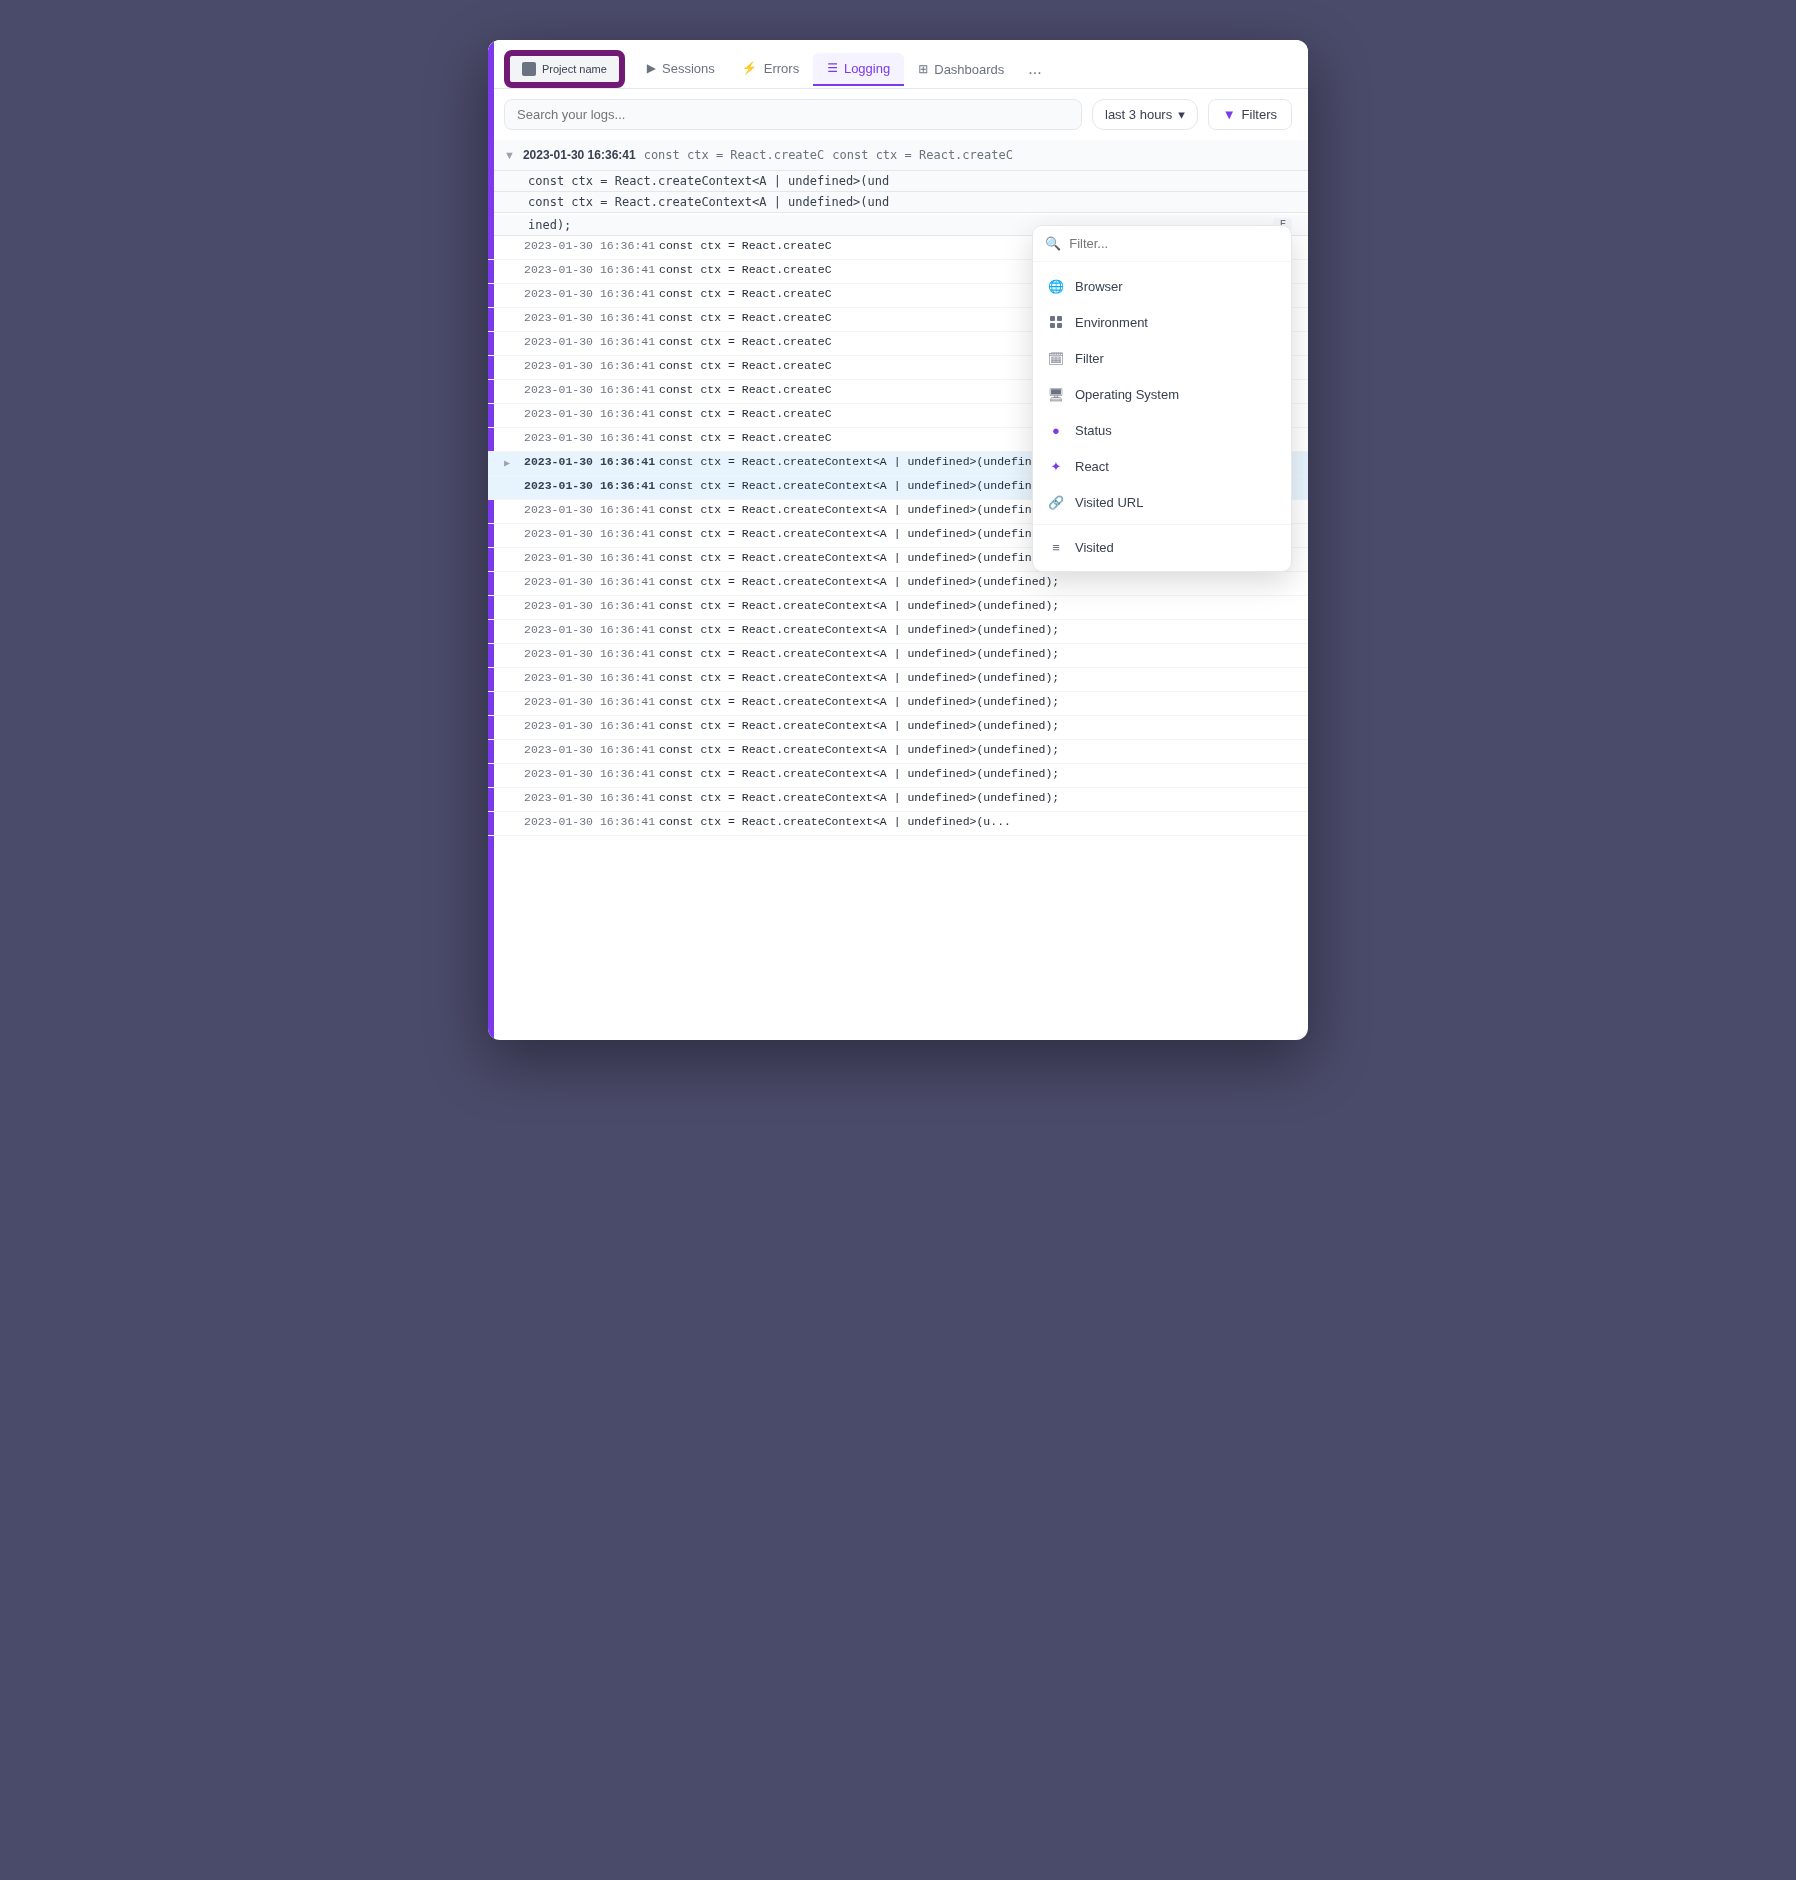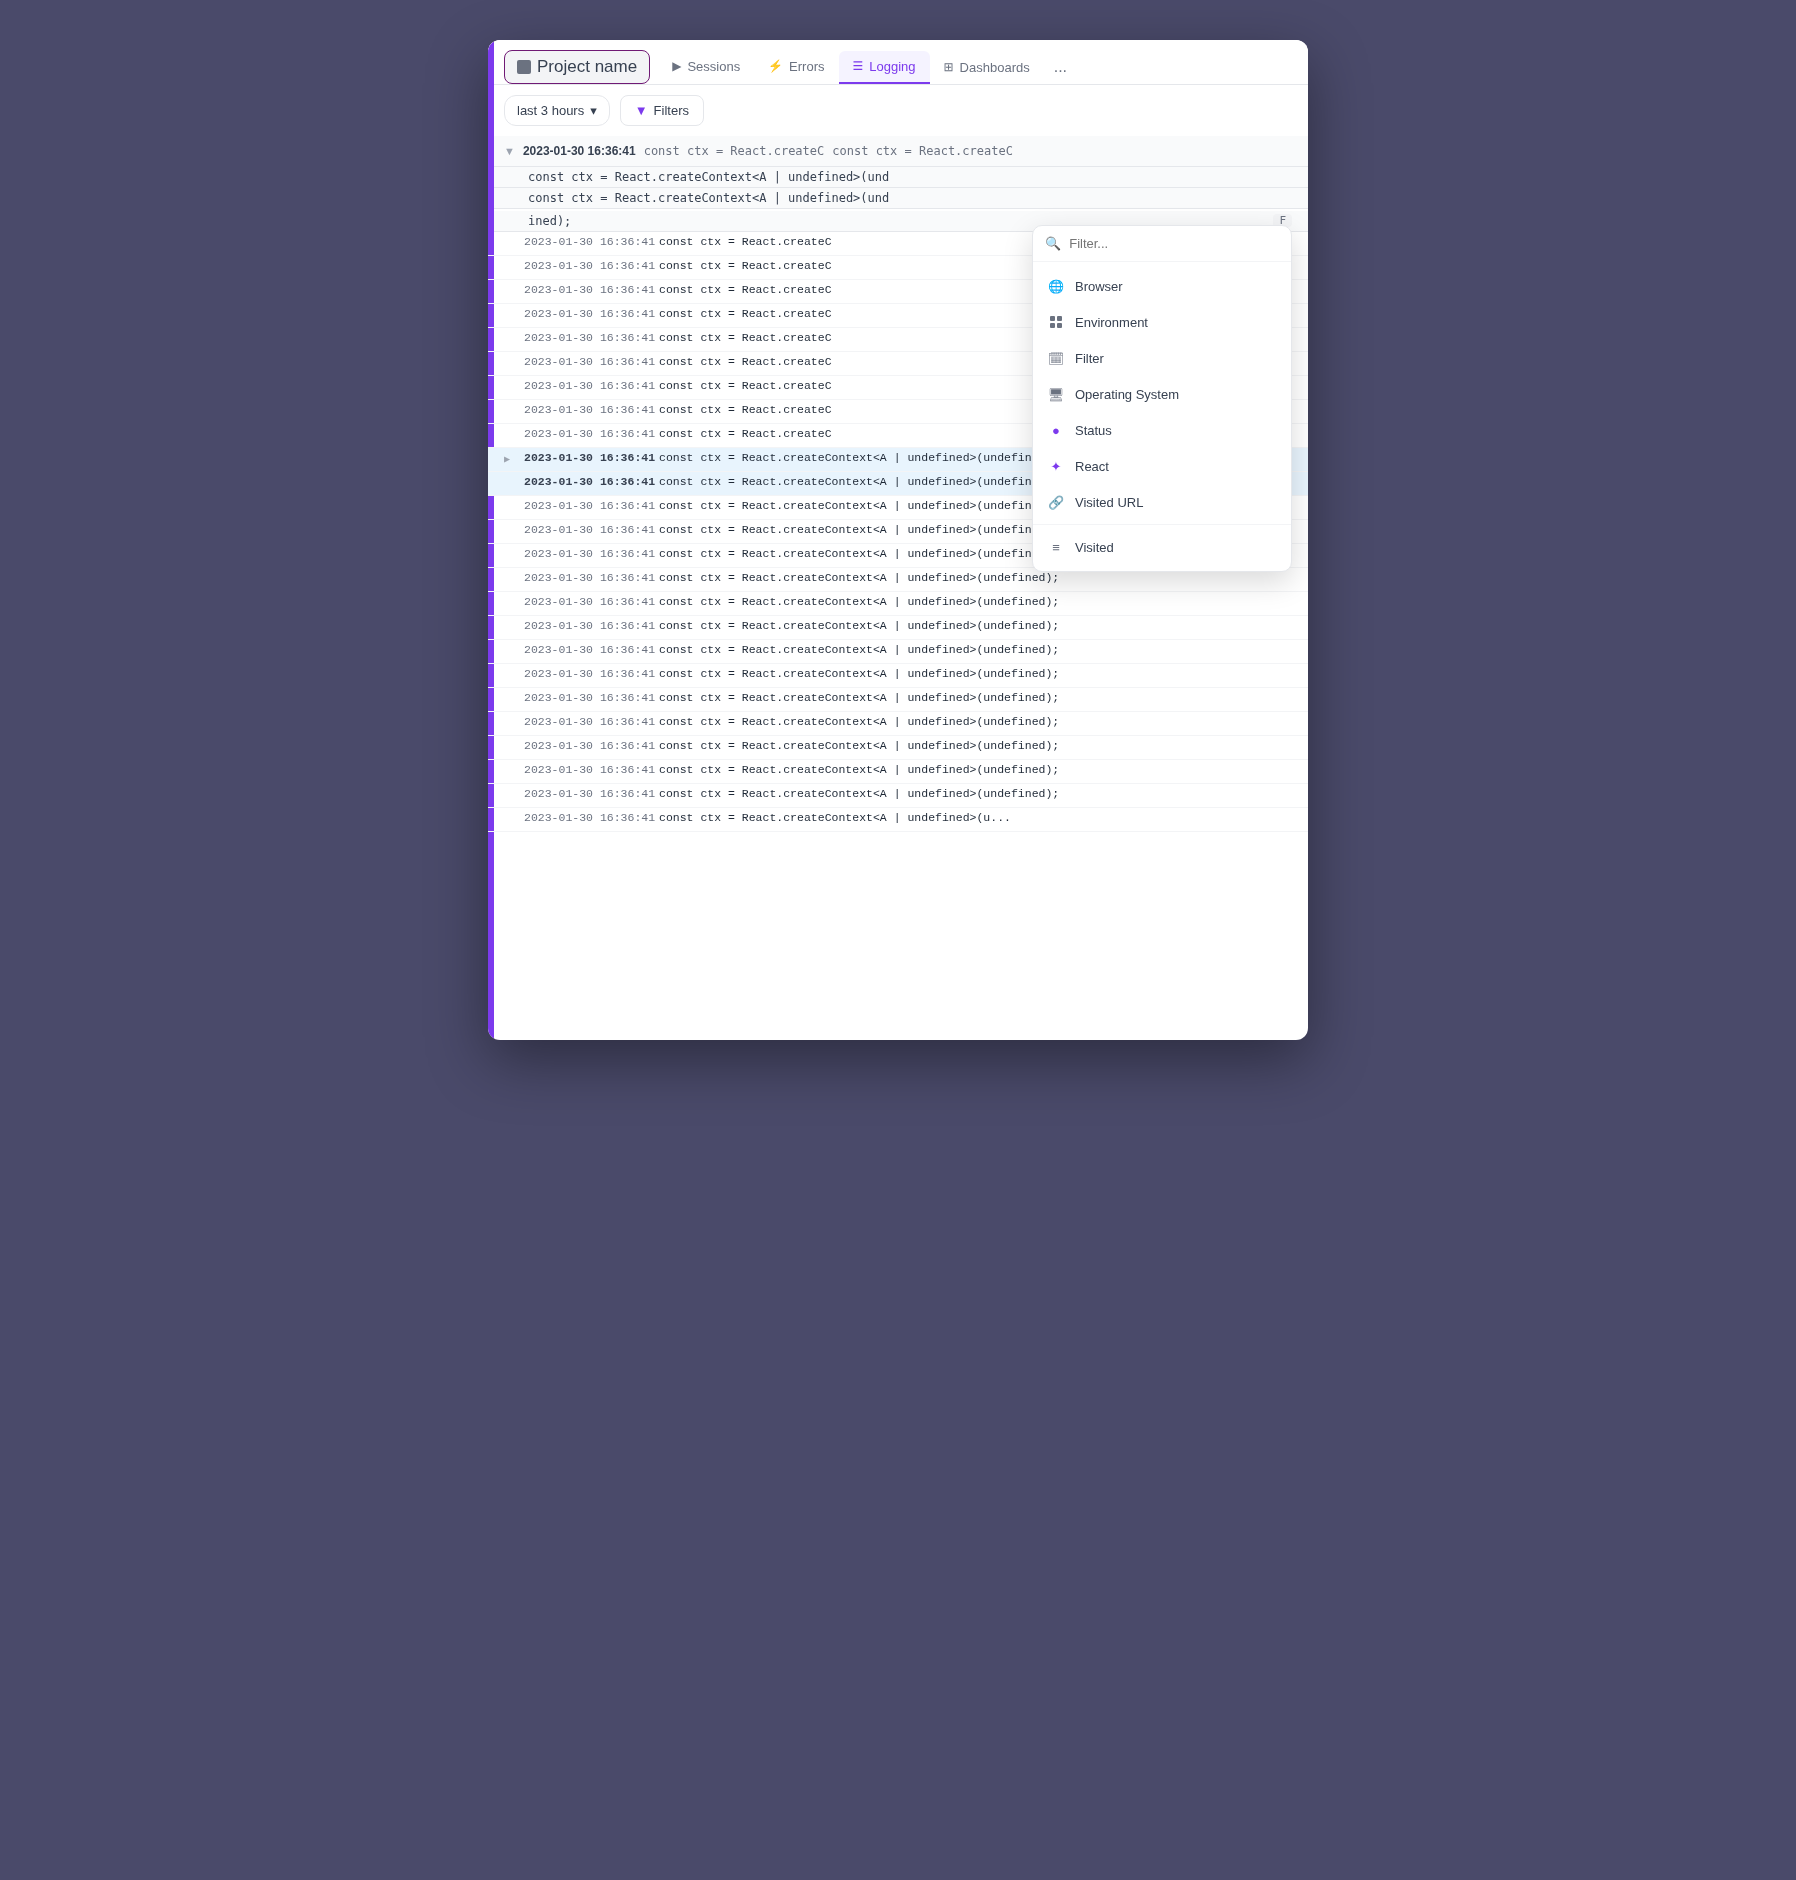--- a/index.html
+++ b/index.html
@@ -43,24 +43,24 @@
       gap: 8px;
       border-bottom: 1px solid #e5e7eb;
       background: #fff;
     }
 
     .project-btn {
       display: flex;
       align-items: center;
       gap: 6px;
       background: #f3f4f6;
-      border: 1px solid #701a75;
+      border: 6px solid #701a75;
       border-radius: 8px;
       padding: 6px 12px;
-      font-size: 17px;
+      font-size: 11px;
       font-weight: 500;
       color: #374151;
       cursor: pointer;
     }
 
     .project-icon {
       width: 14px;
       height: 14px;
       background: #6b7280;
       border-radius: 2px;
@@ -324,20 +324,23 @@
       </div>
       <div class="dashboards-tab">
         <span class="nav-tab-icon">⊞</span>
         <span>Dashboards</span>
       </div>
       <div class="nav-more">...</div>
     </div>
   </div>
 
   <div class="toolbar">
+    <div class="search-input-wrap">
+      <input class="search-input" type="text" placeholder="Search your logs..." style="">
+    </div>
     <div class="time-select">
       <span>last 3 hours</span>
       <span>▾</span>
     </div>
     <div class="filters-btn">
       <span class="filter-icon">▼</span>
       <span>Filters</span>
     </div>
   </div>
 

